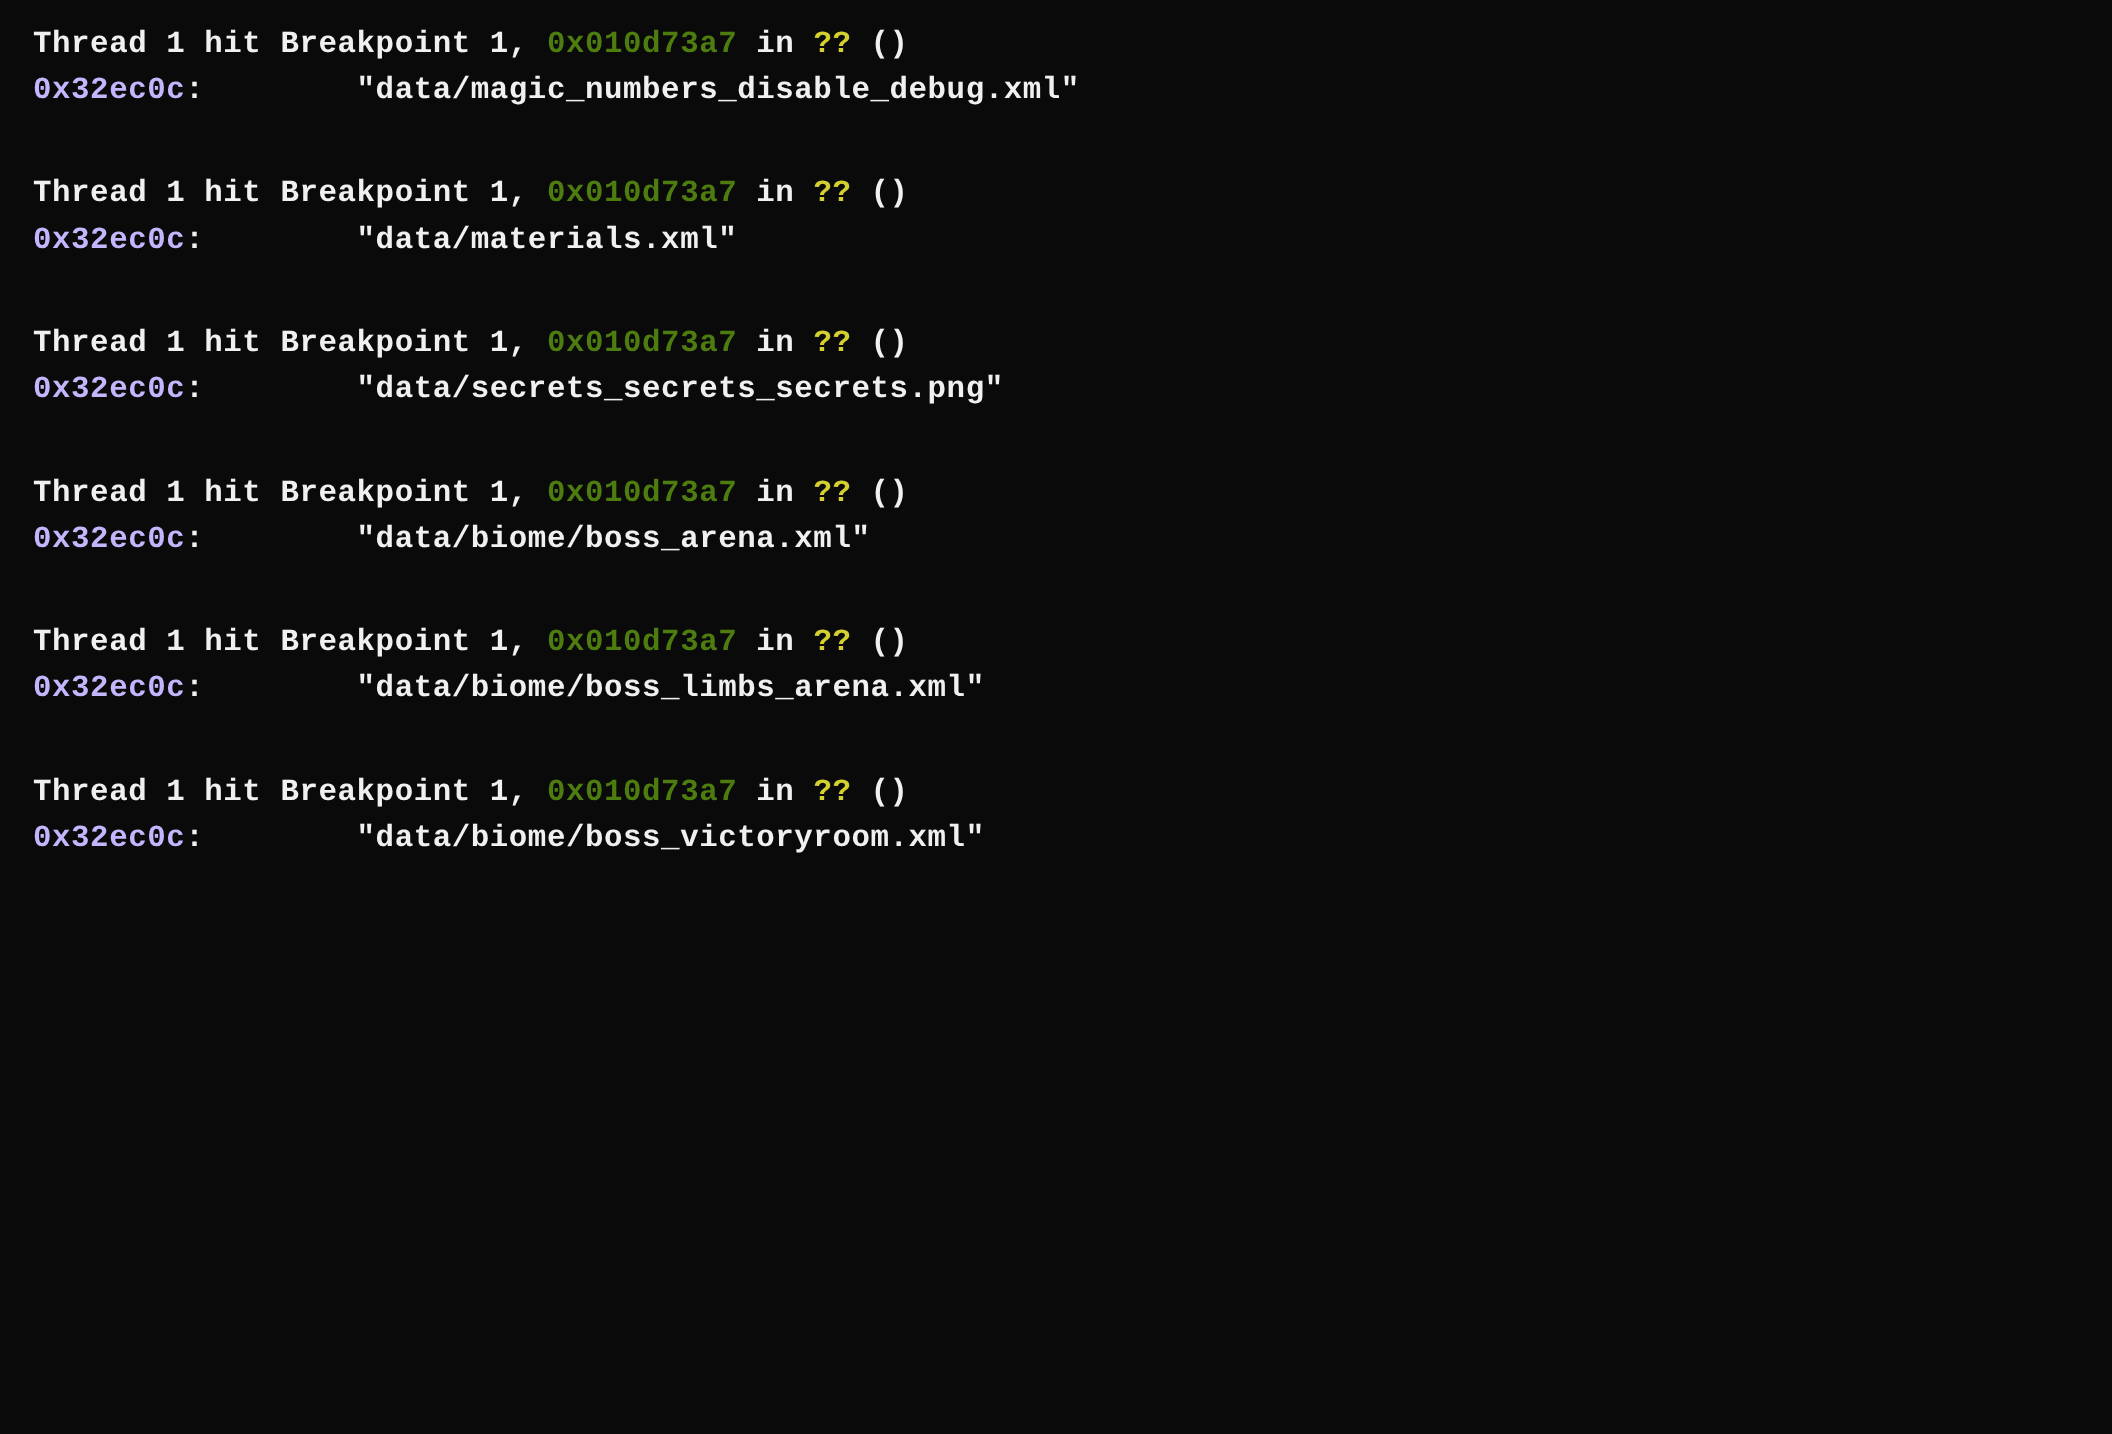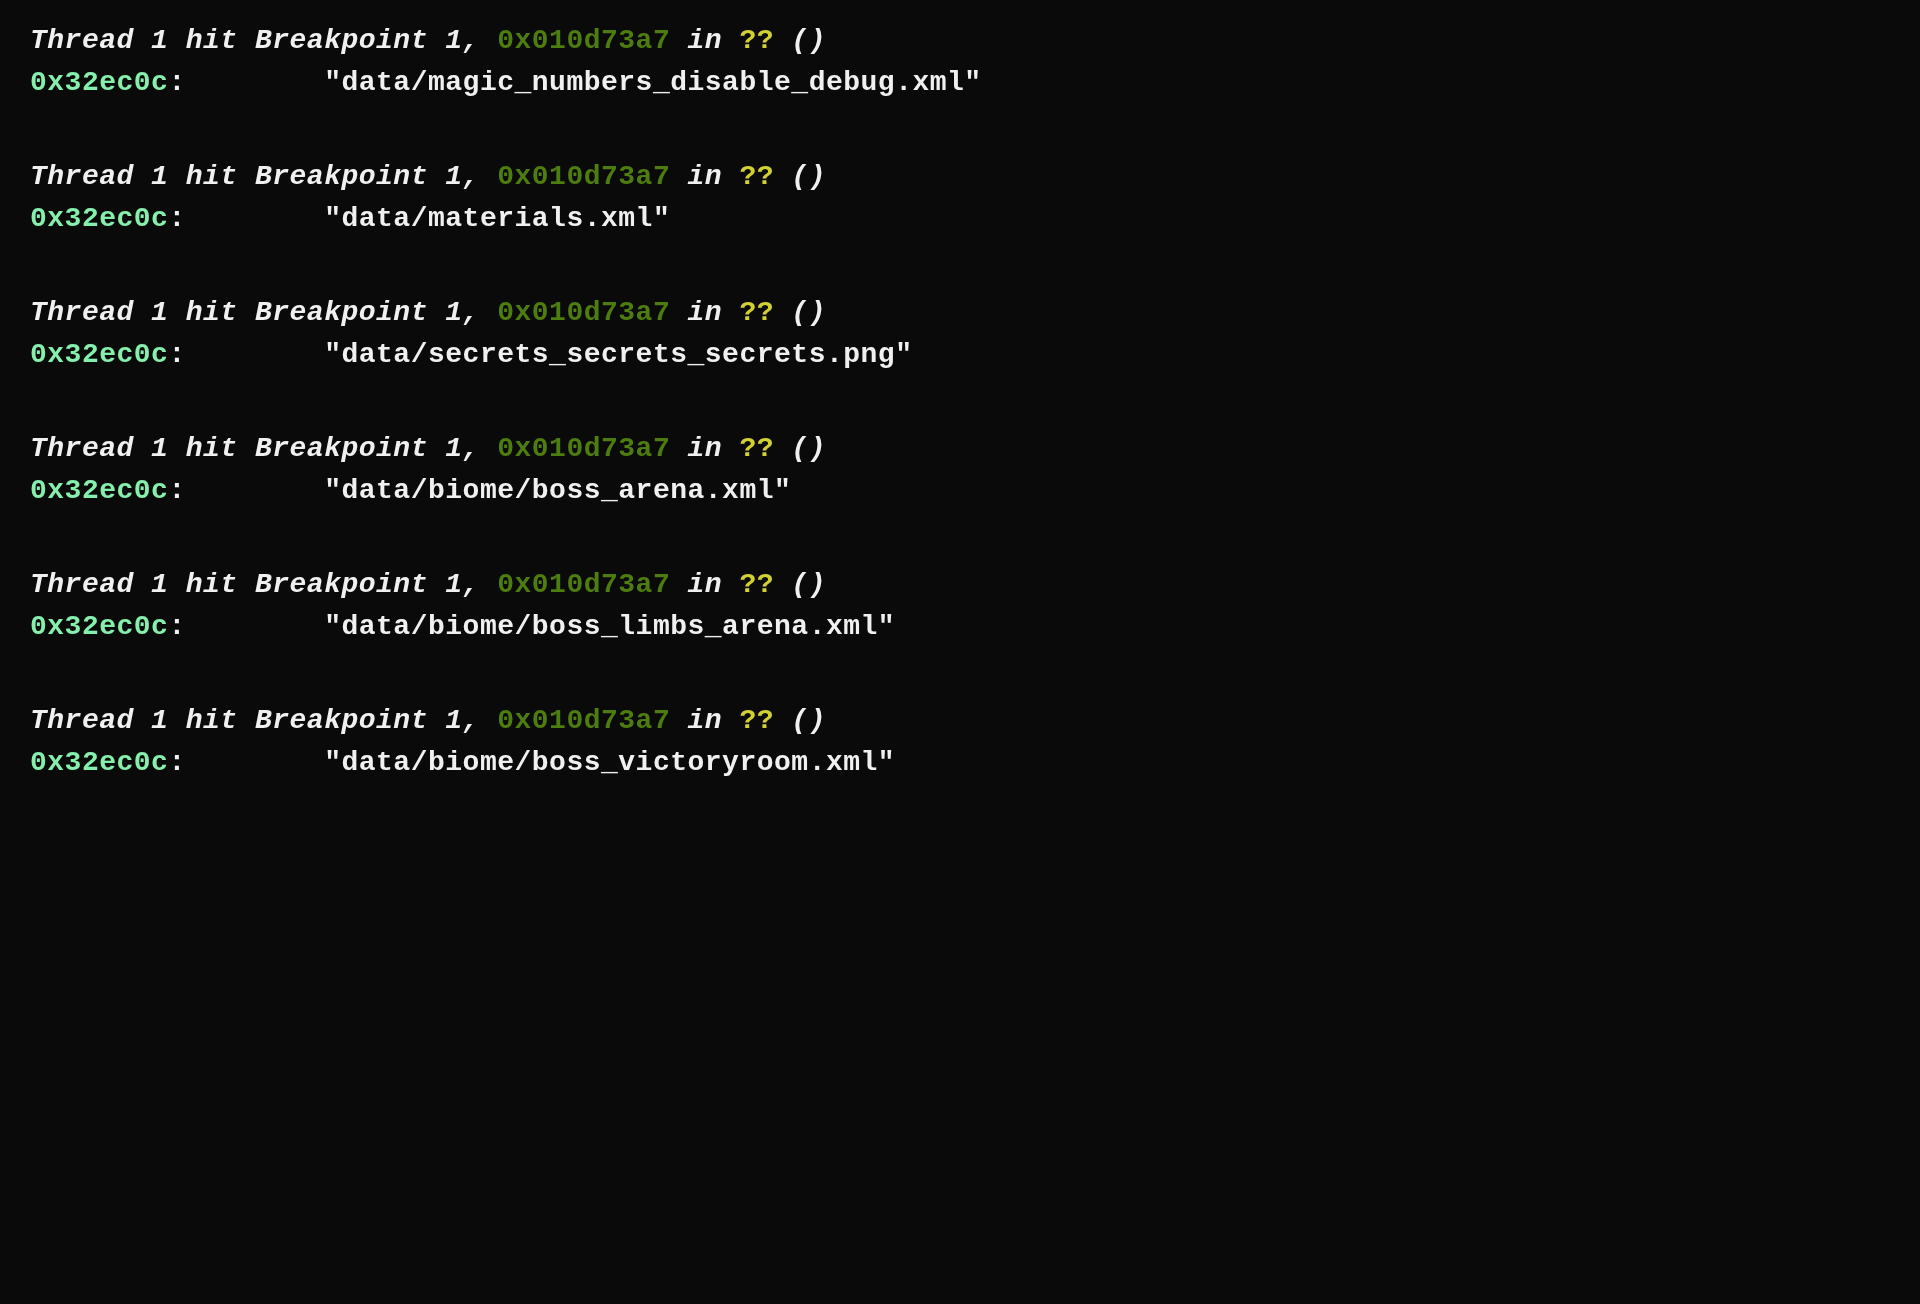--- a/index.html
+++ b/index.html
@@ -22,30 +22,29 @@
   }
   .breakpoint-block {
     margin-bottom: 52px;
     white-space: pre;
   }
   .line1, .line2 {
     display: block;
   }
   .white {
     color: #f0f0f0;
-    font-style: italic;
   }
   .blue {
     color: #4d7c0f;
   }
   .yellow {
     color: #d4d030;
   }
   .mem-addr {
-    color: #86efac;
+    color: #c4b5fd;
   }
   .colon-pad {
     color: #f0f0f0;
   }
   .string-val {
     color: #f0f0f0;
   }
 </style>
 </head>
 <body>

